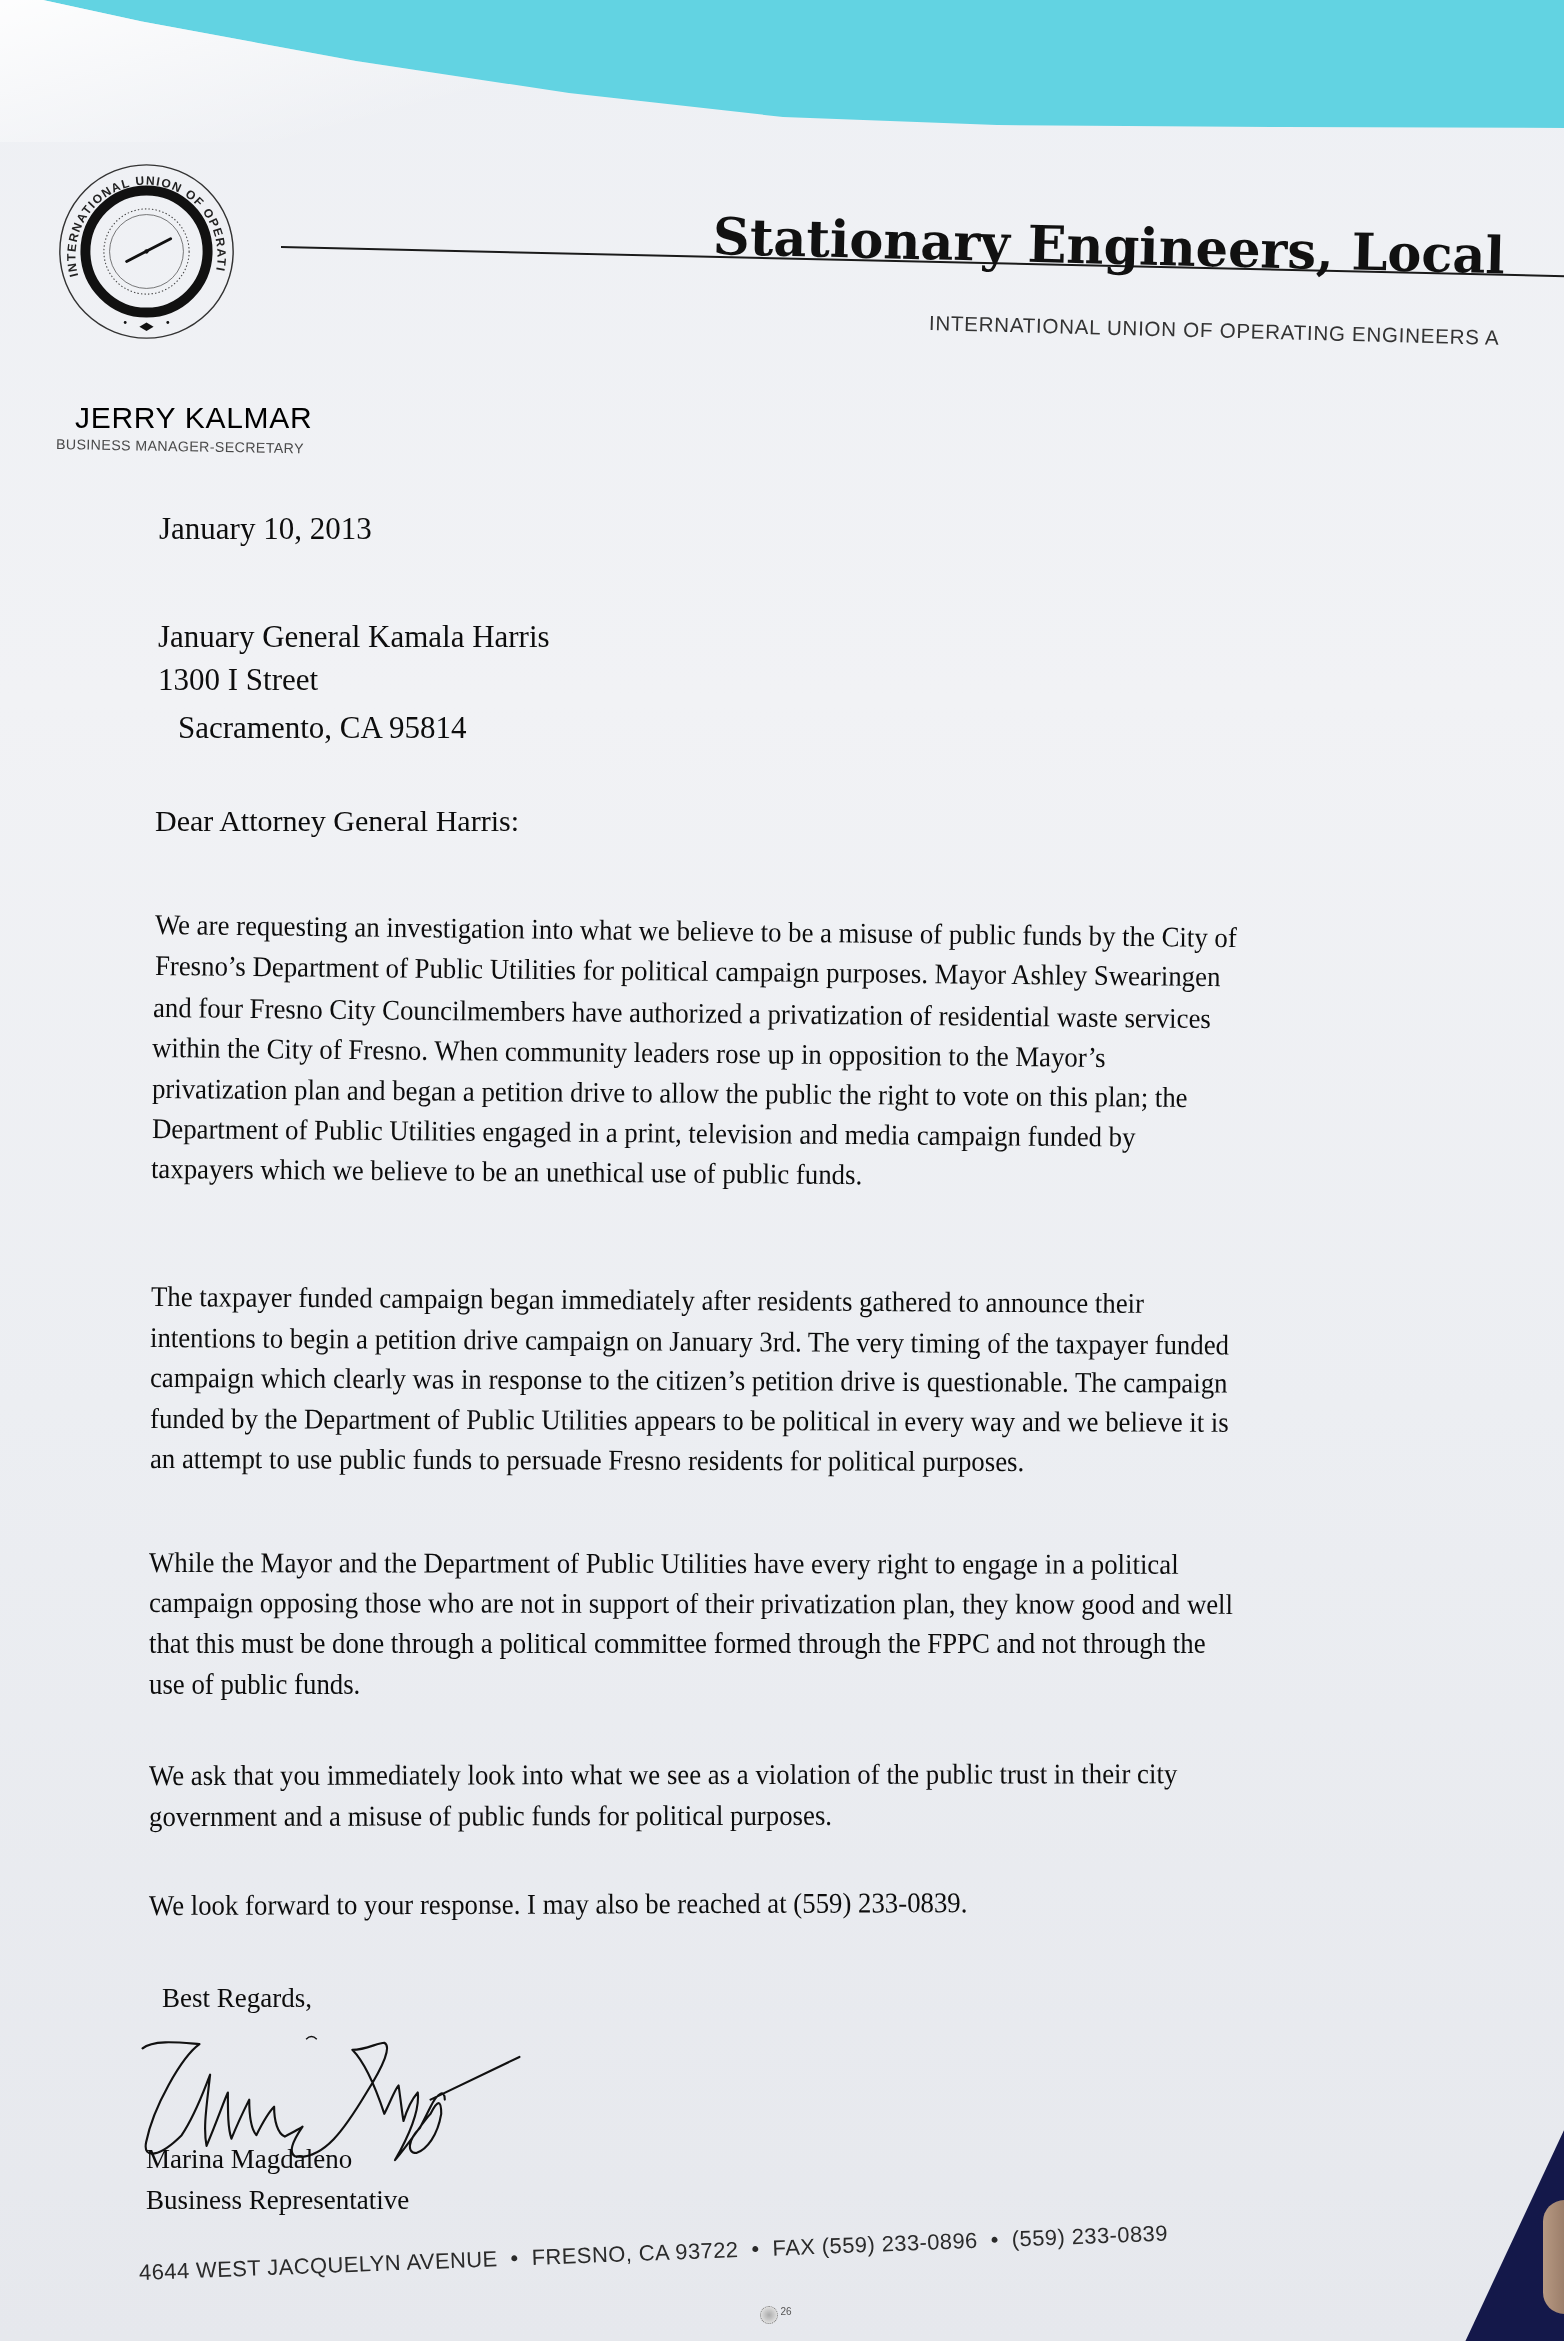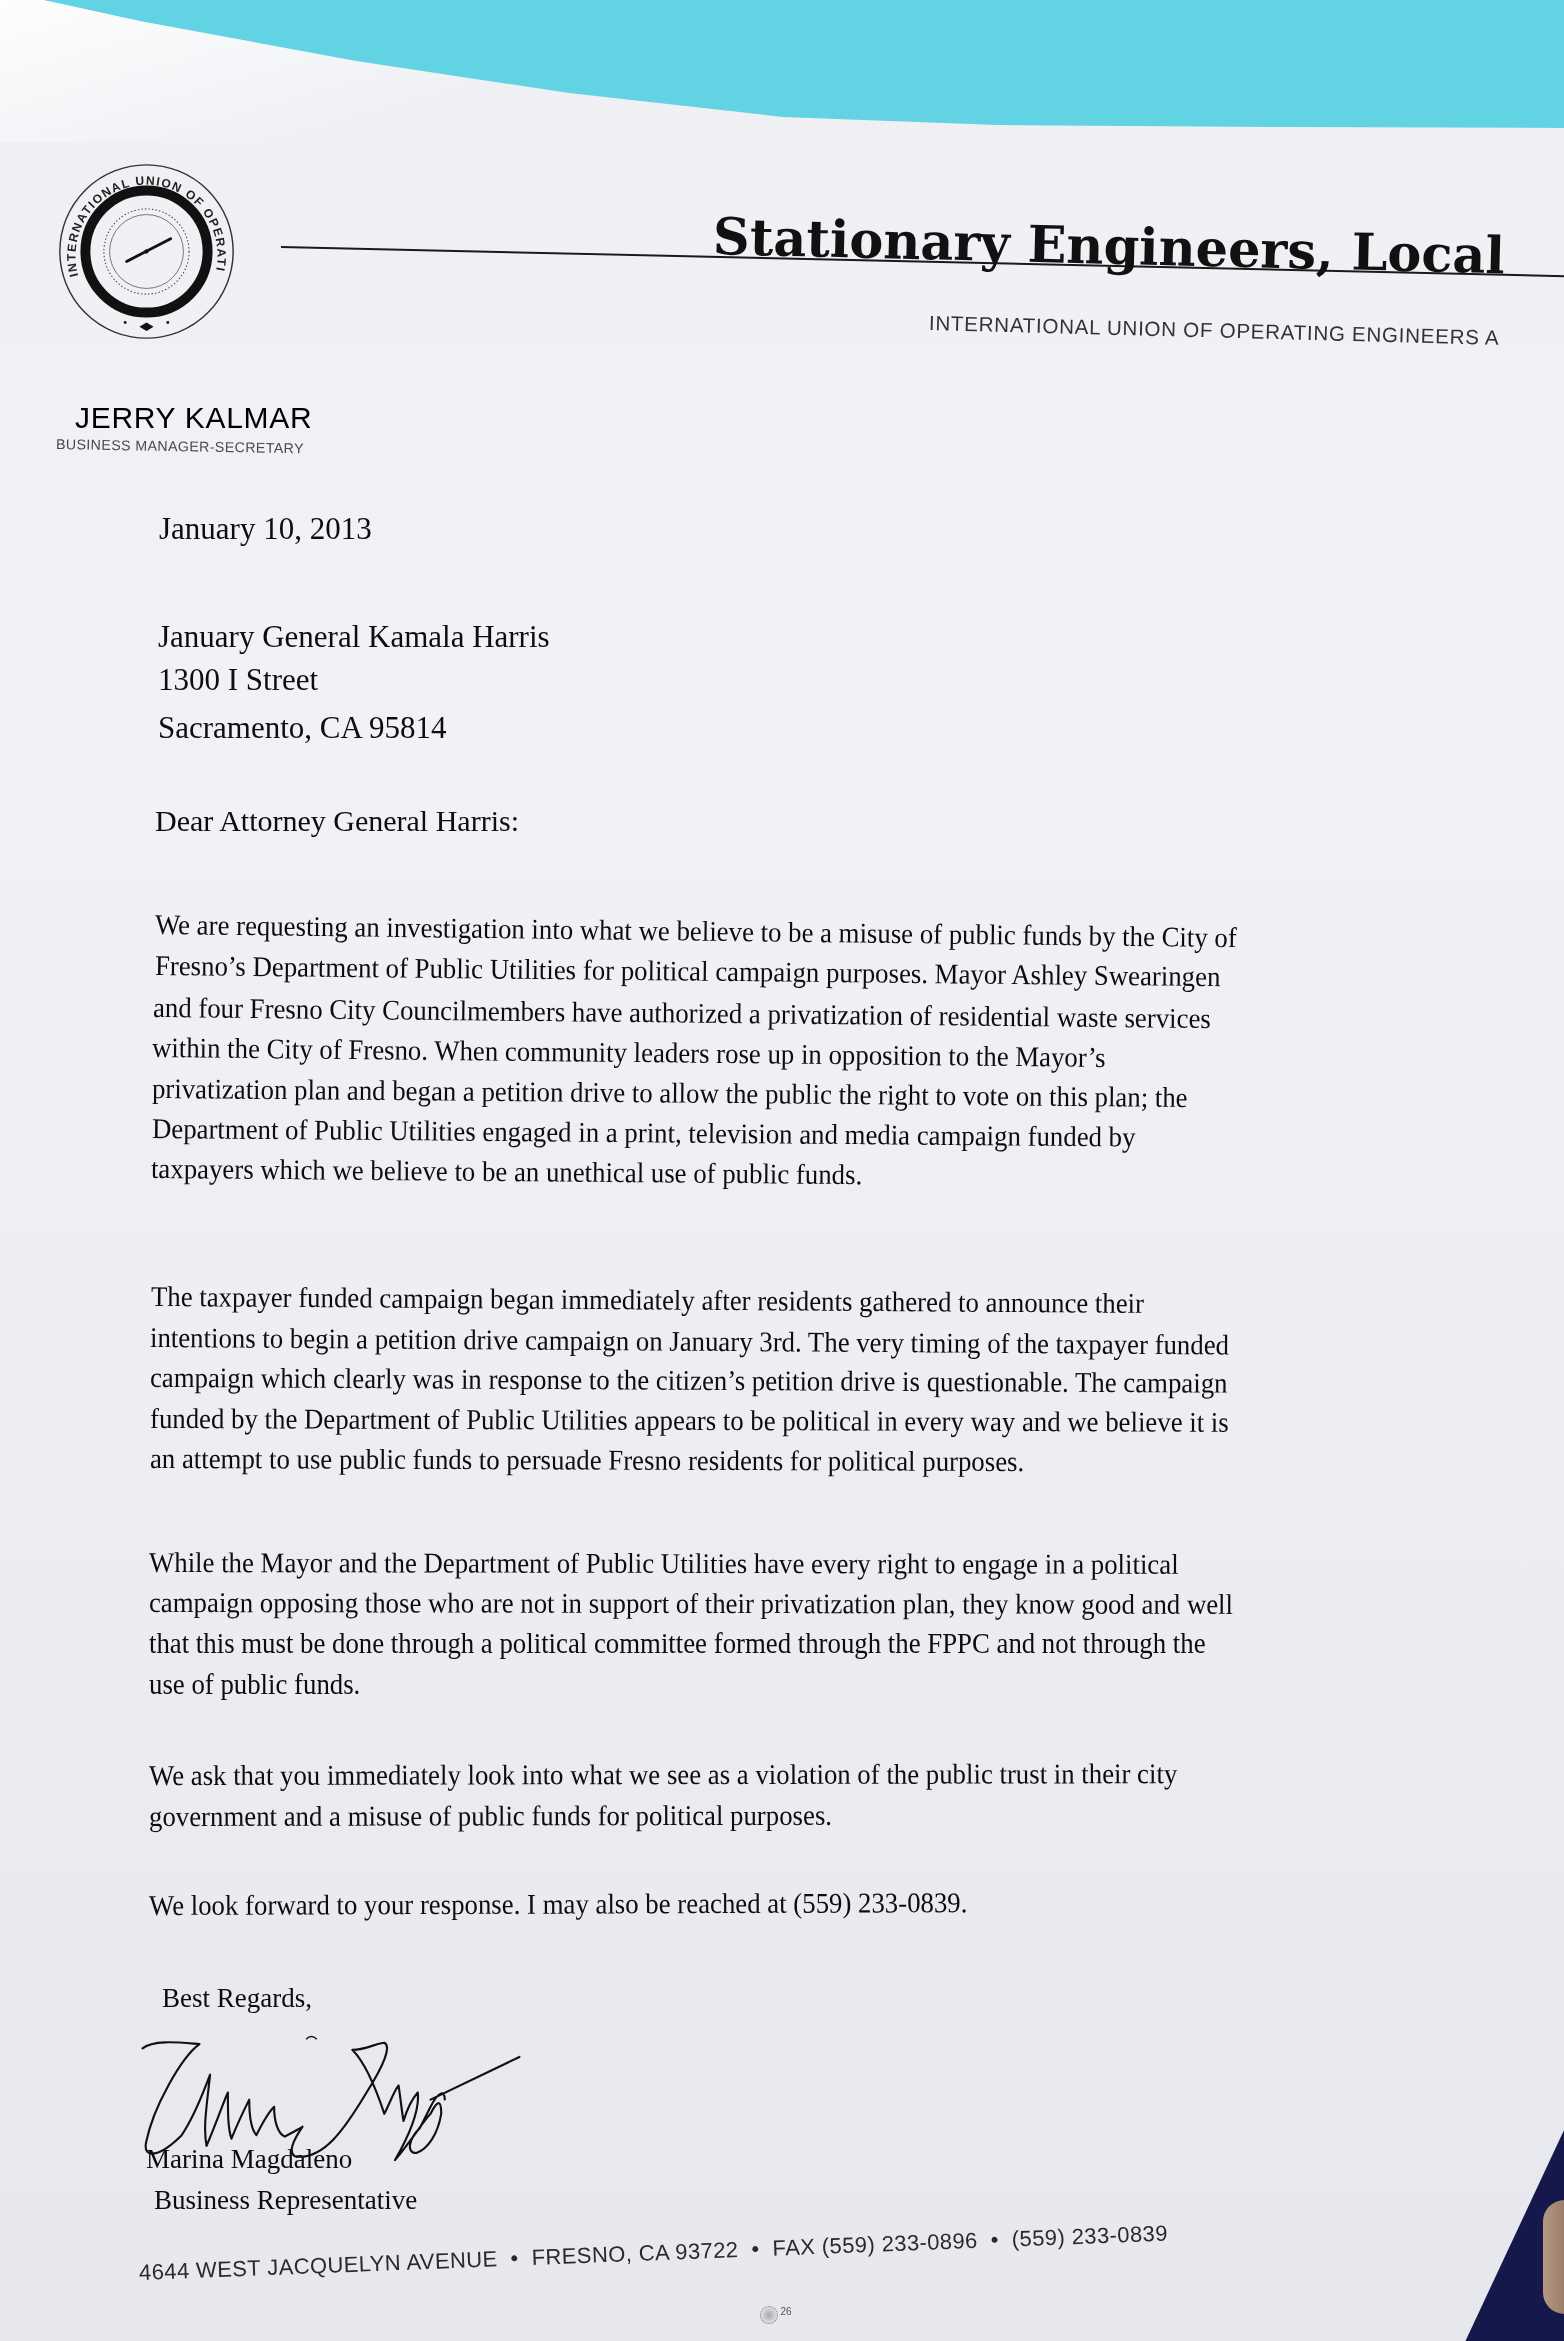--- a/index.html
+++ b/index.html
@@ -115,40 +115,40 @@
     .text {
       position: absolute;
       font-family: "Liberation Serif", serif;
       color: #0d0d0d;
       white-space: nowrap;
     }
     .date { left: 159px; top: 511px; font-size: 31px; }
     .addr { left: 158px; font-size: 31px; }
     .addr1 { top: 619px; }
     .addr2 { top: 662px; }
-    .addr3 { top: 710px; }
+    .addr3 { top: 710px; margin-left: 20px; }
     .salutation { left: 155px; top: 804px; font-size: 30px; }
 
     .para-line {
       position: absolute;
       font-family: "Liberation Serif", serif;
       font-size: 28.5px;
       color: #0d0d0d;
       white-space: nowrap;
       transform-origin: left center;
     }
 
     .closing { left: 162px; top: 1983px; font-size: 27px; }
     .signature {
       position: absolute;
       left: 139px; top: 2007px;
       width: 384px; height: 171px;
     }
     .signer-name { left: 146px; top: 2144px; font-size: 27px; }
-    .signer-title { left: 146px; top: 2185px; font-size: 27px; margin-left: 8px; }
+    .signer-title { left: 146px; top: 2185px; font-size: 27px; }
 
     .footer {
       position: absolute;
       left: 139px; top: 2260px;
       font-family: "Liberation Sans", sans-serif;
       font-size: 22px;
       color: #2a2a2a;
       white-space: nowrap;
       transform: rotate(-2.2deg);
       transform-origin: left center;

